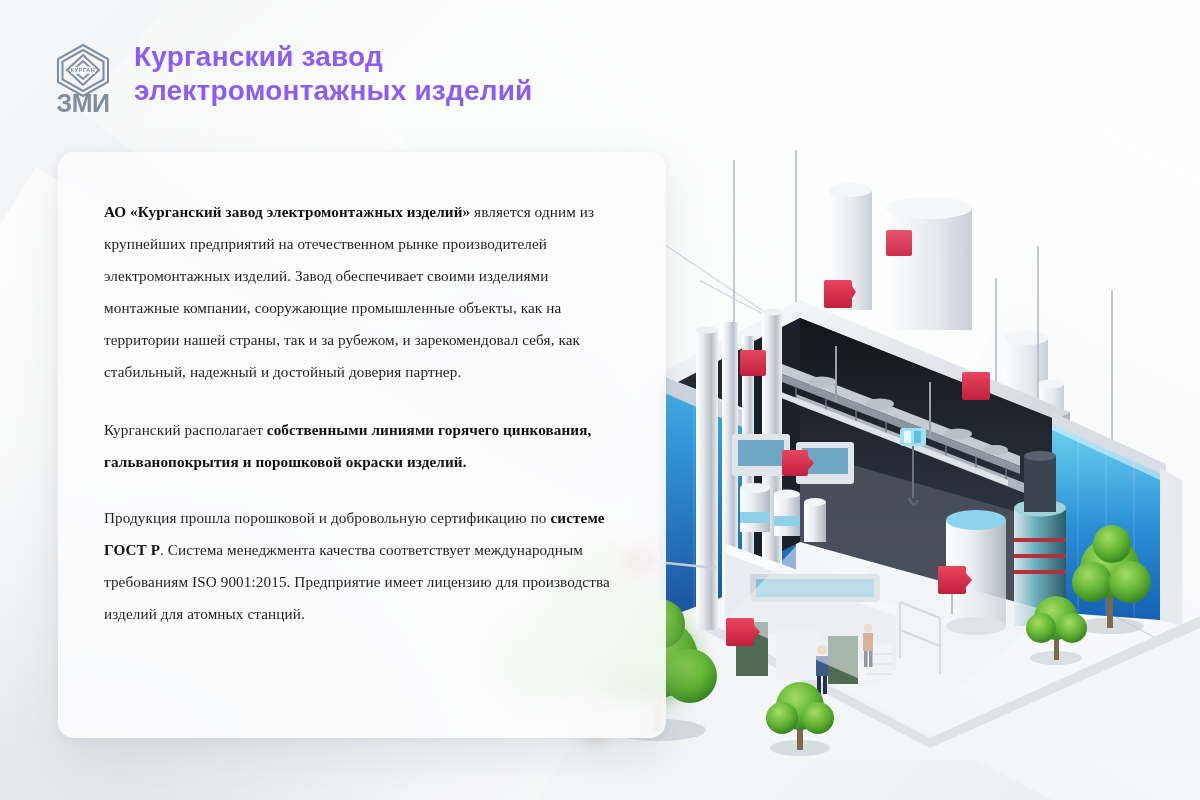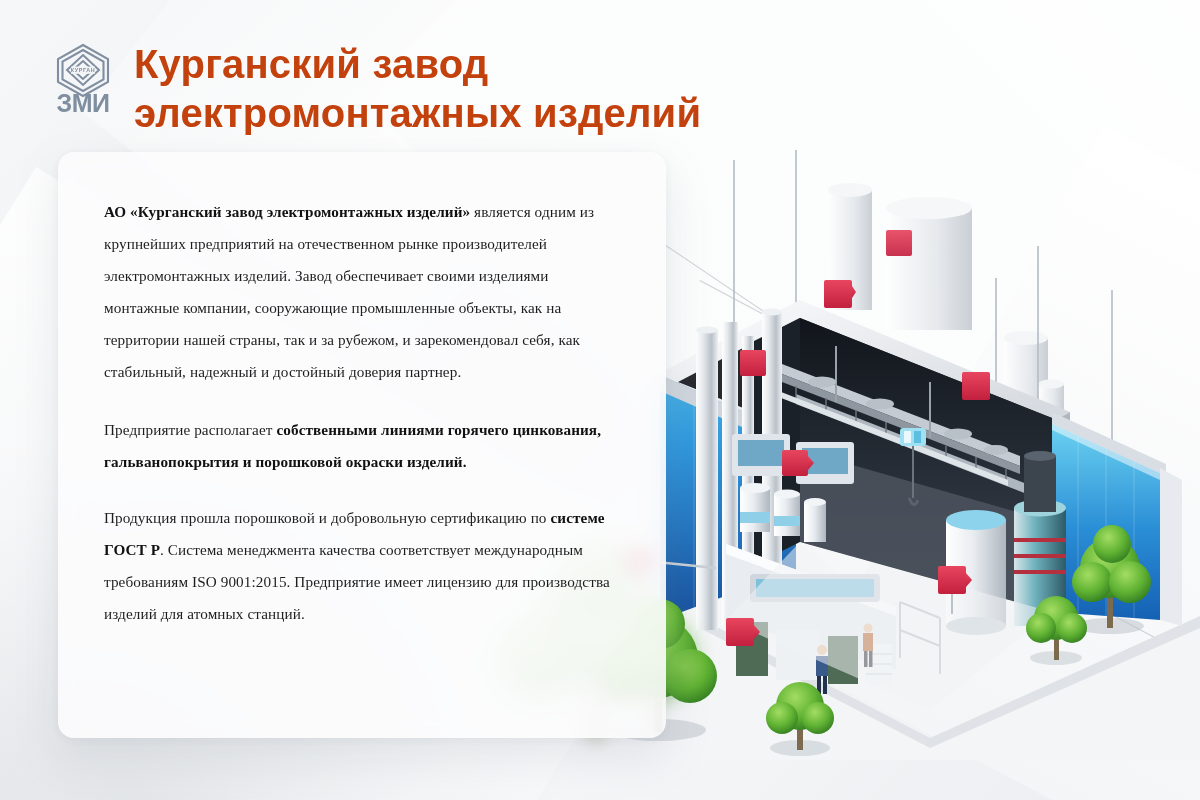--- a/index.html
+++ b/index.html
@@ -59,22 +59,22 @@
   }
   .hairline{
     position:absolute; background:rgba(150,158,170,.45); height:1px; transform-origin:0 0;
   }
 
   
   .header{ position:absolute; left:52px; top:38px; display:flex; align-items:flex-start; gap:20px; z-index:12; }
   .logo{ width:62px; height:78px; flex:0 0 auto; margin-top:4px;text-align:center; }
   .logo svg{ width:100%; height:100%; display:block; }
   .brand-title{
-    font-size:40px; line-height:1.22; font-weight:700; letter-spacing:.2px;
-    color:#c2410c; white-space:pre-line; padding-top:2px;
+    font-size:28px; line-height:1.22; font-weight:700; letter-spacing:.2px;
+    color:#8b5cf6; white-space:pre-line; padding-top:2px;
     text-shadow:0 1px 0 rgba(255,255,255,.7);
   }
 
   
   .illo{ position:absolute; left:600px; top:150px; width:600px; height:610px; z-index:5; }
   .illo svg{ width:100%; height:100%; display:block; }
 
   
   .blur-tree{
     position:absolute; left:470px; top:520px; width:260px; height:230px;
@@ -482,21 +482,21 @@
 
   <div class="card" data-name="company-description-card">
 
     <p data-name="paragraph-intro">
       <b data-name="company-legal-name">АО «Курганский завод электромонтажных изделий»</b><span data-name="paragraph-intro-body"> является одним из крупнейших предприятий на отечественном рынке производителей электромонтажных изделий. Завод обеспечивает своими изделиями монтажные компании, сооружающие промышленные объекты, как на территории нашей страны, так и за рубежом, и зарекомендовал себя, как стабильный, надежный и достойный доверия партнер.</span>
     </p>
 
     <div class="p-gap" data-name="paragraph-spacer-1"></div>
 
     <p data-name="paragraph-capabilities">
-      <span data-name="capabilities-prefix">Предприятие располагает </span><b data-name="capabilities-highlight">собственными линиями горячего цинкования, гальванопокрытия и порошковой окраски изделий.</b><span data-name="capabilities-suffix"></span>
+      <span data-name="capabilities-prefix">Курганский располагает </span><b data-name="capabilities-highlight">собственными линиями горячего цинкования, гальванопокрытия и порошковой окраски изделий.</b><span data-name="capabilities-suffix"></span>
     </p>
 
     <div class="p-gap-sm" data-name="paragraph-spacer-2"></div>
 
     <p data-name="paragraph-certification">
       <span data-name="certification-prefix">Продукция прошла порошковой и добровольную сертификацию по </span><b data-name="certification-highlight">системе ГОСТ Р</b><span data-name="certification-suffix">. Система менеджмента качества соответствует международным требованиям ISO 9001:2015. Предприятие имеет лицензию для производства изделий для атомных станций.</span>
     </p>
 
   </div>
 

